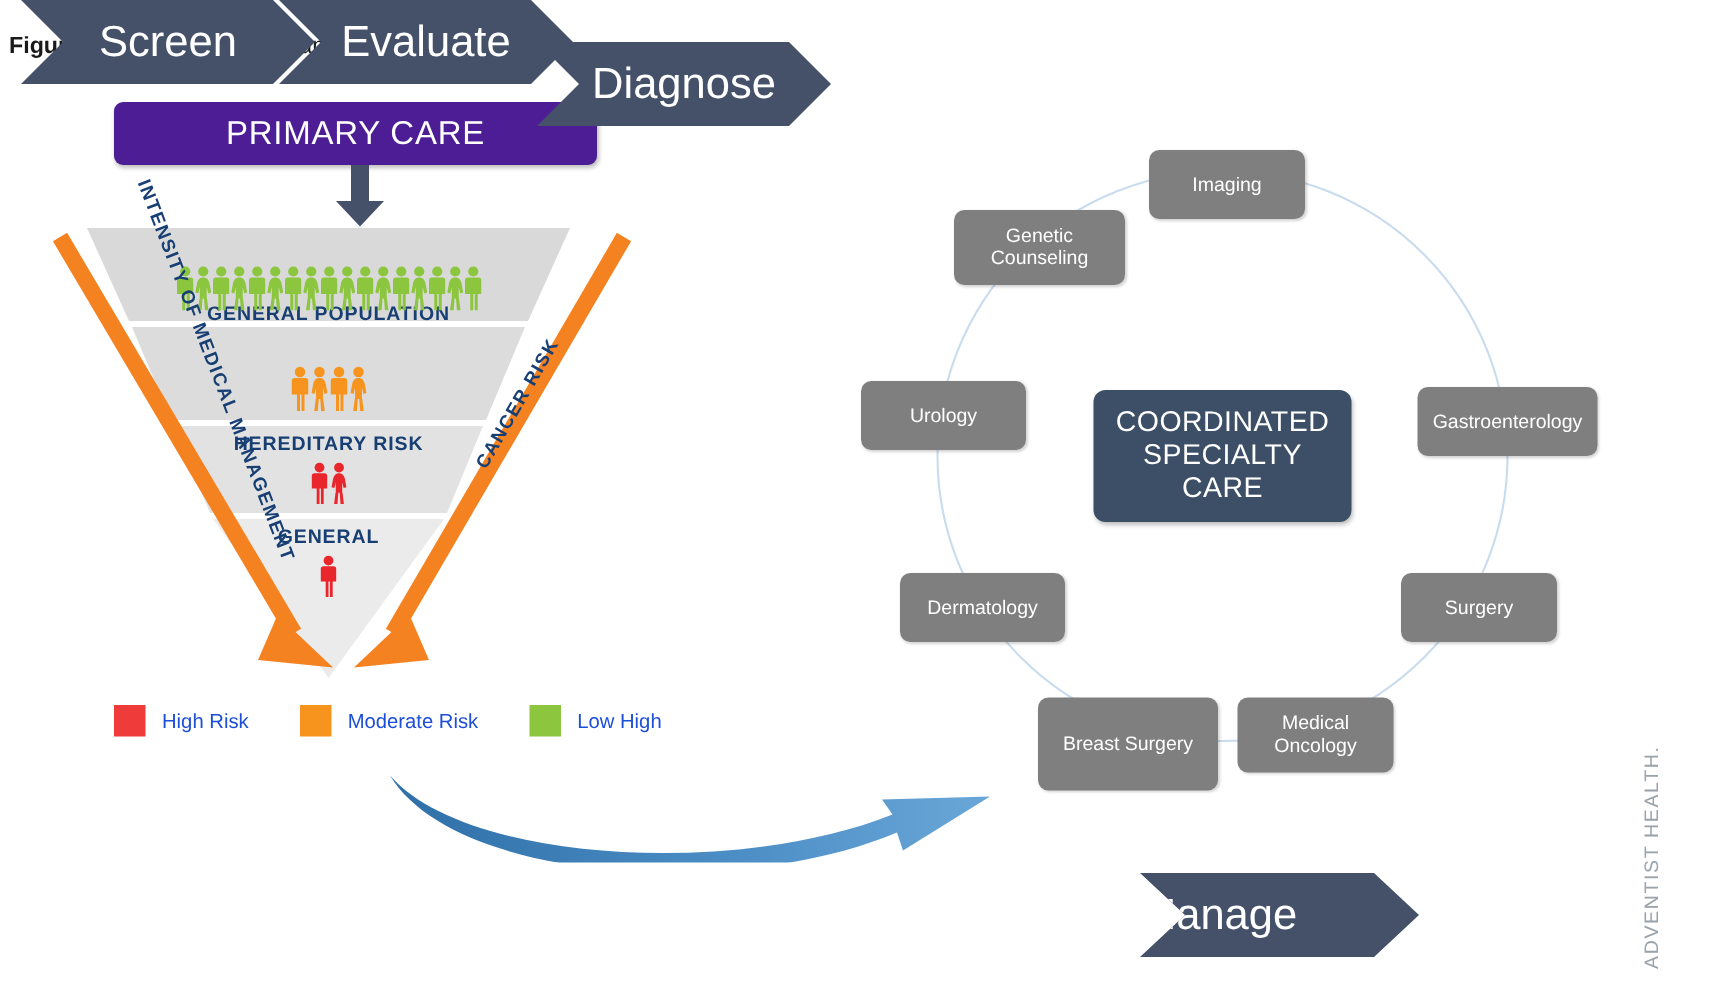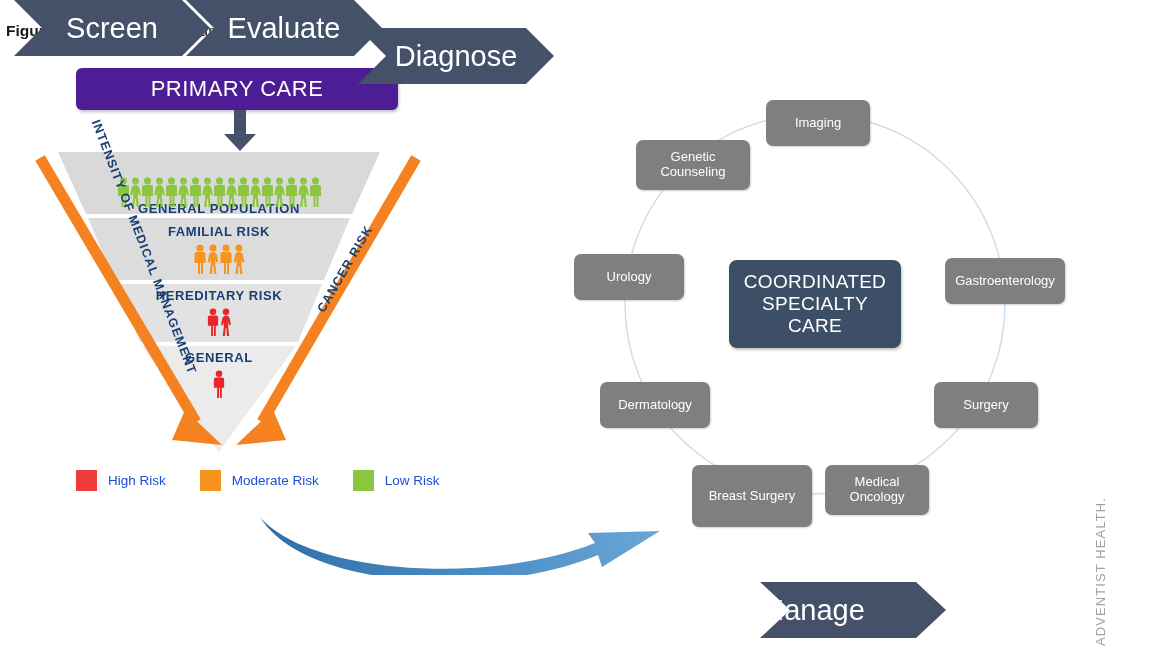--- a/index.html
+++ b/index.html
@@ -182,21 +182,20 @@
           <circle cx="5.5" cy="4" r="3.4" fill="#8cc63e"></circle>
           <path d="M2 8h7a2 2 0 0 1 2 2v9H8.5v11h-2V19h-1v11h-2V19H0v-9a2 2 0 0 1 2-2z" fill="#8cc63e"></path>
         </svg>
     </div>
   </div>
 
   <div class="tier" id="tier-1" style="width:322px;">
     <svg class="bg" viewBox="0 0 322 62" preserveAspectRatio="none">
       <polygon points="30,0 292,0 266,62 56,62" fill="#dcdcdc"></polygon>
     </svg>
-    <div class="title">FAMILIAL RISK</div>
     <div class="people">
       <svg width="12" height="30" viewBox="0 0 11 30">
           <circle cx="5.5" cy="4" r="3.5" fill="#f7941e"></circle>
           <path d="M2 8h7a2 2 0 0 1 2 2v9H8.5v11h-2V19h-1v11h-2V19H0v-9a2 2 0 0 1 2-2z" fill="#f7941e"></path>
         </svg><svg width="12" height="30" viewBox="0 0 11 30">
           <circle cx="5.5" cy="4" r="3.5" fill="#f7941e"></circle>
           <path d="M5.5 8c2.4 0 3.6 1.4 4.2 4l1.1 6-2 .6-1-4.2V22H8l1 8H6.6l-.6-8h-1l-.6 8H2l1-8h.2v-7.6l-1 4.2-2-.6 1.1-6C1.9 9.4 3.1 8 5.5 8z" fill="#f7941e"></path>
         </svg><svg width="12" height="30" viewBox="0 0 11 30">
           <circle cx="5.5" cy="4" r="3.5" fill="#f7941e"></circle>
           <path d="M2 8h7a2 2 0 0 1 2 2v9H8.5v11h-2V19h-1v11h-2V19H0v-9a2 2 0 0 1 2-2z" fill="#f7941e"></path>
@@ -257,21 +256,21 @@
   <div class="legend-item">
     <span class="legend-swatch" style="background:#ef3b39"></span>
     <span class="legend-text">High Risk</span>
   </div>
   <div class="legend-item">
     <span class="legend-swatch" style="background:#f7941e"></span>
     <span class="legend-text">Moderate Risk</span>
   </div>
   <div class="legend-item">
     <span class="legend-swatch" style="background:#8cc63e"></span>
-    <span class="legend-text">Low Risk</span>
+    <span class="legend-text">Low High</span>
   </div>
 </div>
 
 <svg class="abs" style="left:240px;top:505px;" width="450" height="70">
   <defs>
     <linearGradient id="arrowGrad" x1="0" y1="0" x2="1" y2="0">
       <stop offset="0%" stop-color="#2f6fa8"></stop>
       <stop offset="55%" stop-color="#4a8cc4"></stop>
       <stop offset="100%" stop-color="#6aa7d8"></stop>
     </linearGradient>

